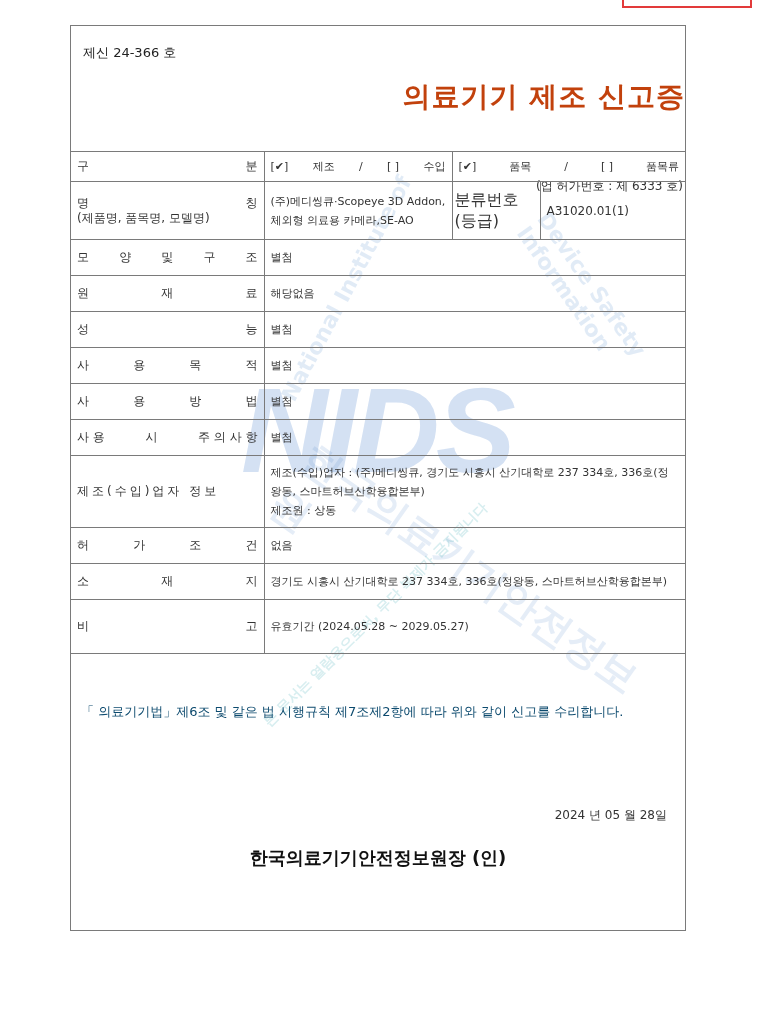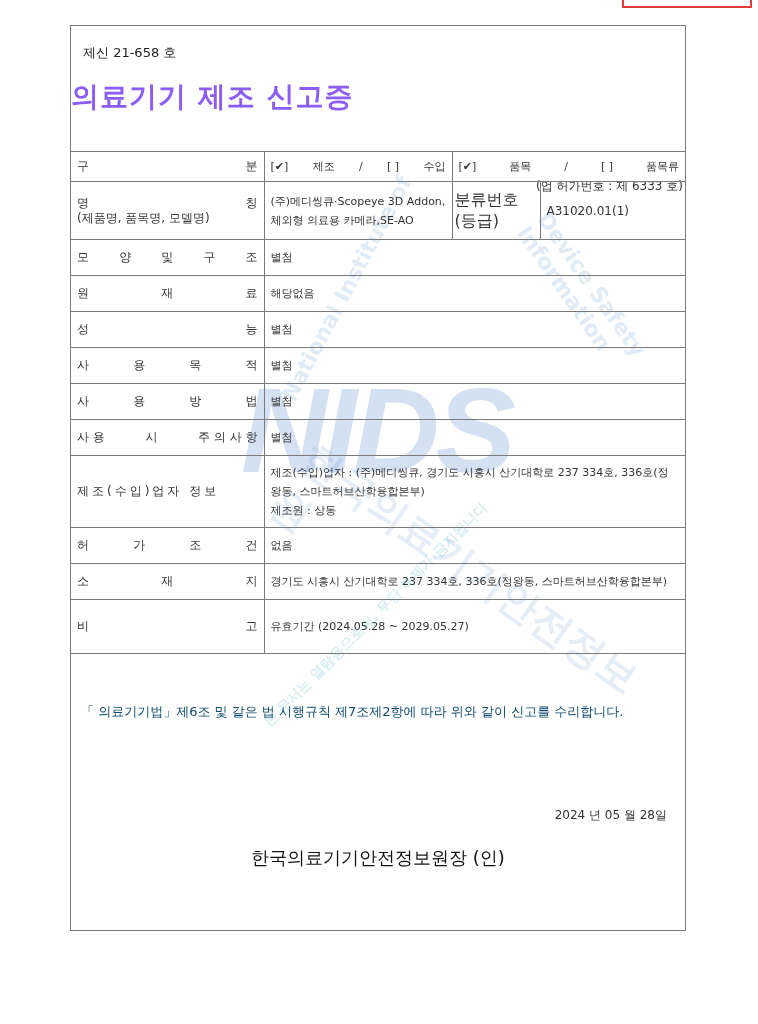--- a/index.html
+++ b/index.html
@@ -3,39 +3,39 @@
 <meta charset="utf-8">
 <style>
   html, body { margin:0; padding:0; background:#ffffff; }
   body { width:758px; height:1024px; position:relative; overflow:hidden;
          font-family:"DejaVu Sans", "Liberation Sans", sans-serif; color:#222; }
   .red-box { position:absolute; left:622px; top:-4px; width:126px; height:10px;
              border:2px solid #e23a3a; border-top:none; }
   .doc { position:absolute; left:70px; top:25px; width:616px; height:906px;
          border:1.5px solid #7a7a7a; box-sizing:border-box; }
   .doc-no { position:absolute; left:12px; top:18px; font-size:13px; color:#222; }
-  .doc-title { position:absolute; left:0; right:0; top:52px; text-align:left;
-               font-size:28px; font-weight:bold; letter-spacing:1px; color:#8b5cf6; }
+  .doc-title { position:absolute; left:0; right:0; top:52px; text-align:right;
+               font-size:28px; font-weight:bold; letter-spacing:1px; color:#c2410c; }
   .license-no { position:absolute; right:2px; top:110px; font-size:12px; color:#333;margin-top:42px; }
 
   table.form { position:absolute; left:0; top:125px; width:614px; border-collapse:collapse;
                table-layout:fixed; font-size:11px; }
   table.form td { border-top:1.5px solid #7a7a7a; border-bottom:1.5px solid #7a7a7a;
                   padding:0 6px; vertical-align:middle; color:#333; }
   table.form td.lbl { border-right:1.5px solid #7a7a7a; font-size:12px; color:#333; }
   .spread { display:flex; justify-content:space-between; }
   .lbl-2 { line-height:15px; }
   td.val { line-height:19px; }
   .chk { display:flex; justify-content:space-between; align-items:center; }
 
   .statement { position:absolute; left:10px; top:670px; width:600px; font-size:13px;
                line-height:31px; color:#0c4a6e; }
   .date { position:absolute; right:18px; top:781px; font-size:12px; color:#333; }
   .issuer { position:absolute; left:0; right:0; top:820px; text-align:center;
-            font-size:18px; font-weight:normal; color:#111; }
+            font-size:18px; font-weight:bold; color:#111; }
 
   .wm { position:absolute; pointer-events:none; color:rgba(70,130,200,0.18); font-weight:bold; }
   .wm-nids { left:170px; top:335px; font-size:120px; letter-spacing:-4px;
              font-family:"Liberation Sans", sans-serif; color:rgba(60,120,200,0.22); font-style:italic; }
   .wm-arc1 { left:150px; top:250px; font-size:22px; transform:rotate(-62deg); color:rgba(70,130,200,0.16); }
   .wm-arc2 { left:420px; top:250px; font-size:22px; transform:rotate(55deg); color:rgba(70,130,200,0.16); }
   .wm-kor { left:180px; top:520px; font-size:40px; transform:rotate(35deg); color:rgba(70,130,200,0.14); }
   .wm-small { left:150px; top:580px; font-size:14px; transform:rotate(-45deg); color:rgba(60,170,180,0.2); }
 </style>
 </head>
@@ -44,21 +44,21 @@
 <div class="red-box"></div>
 
 <div class="doc">
 
   <div class="wm wm-arc1">National Institute of</div>
   <div class="wm wm-arc2">Device Safety Information</div>
   <div class="wm wm-nids">NIDS</div>
   <div class="wm wm-kor">한국의료기기안전정보원</div>
   <div class="wm wm-small">본 문서는 열람용으로써, 무단 복제가 금지됩니다</div>
 
-  <div class="doc-no">제신 21-658 호</div>
+  <div class="doc-no">제신 24-366 호</div>
   <div class="doc-title">의료기기 제조 신고증</div>
   <div class="license-no">(업 허가번호 : 제 6333 호)</div>
 
   <table class="form">
     <colgroup>
       <col style="width:193px">
       <col style="width:188px">
       <col style="width:88px">
       <col style="width:145px">
     </colgroup>

